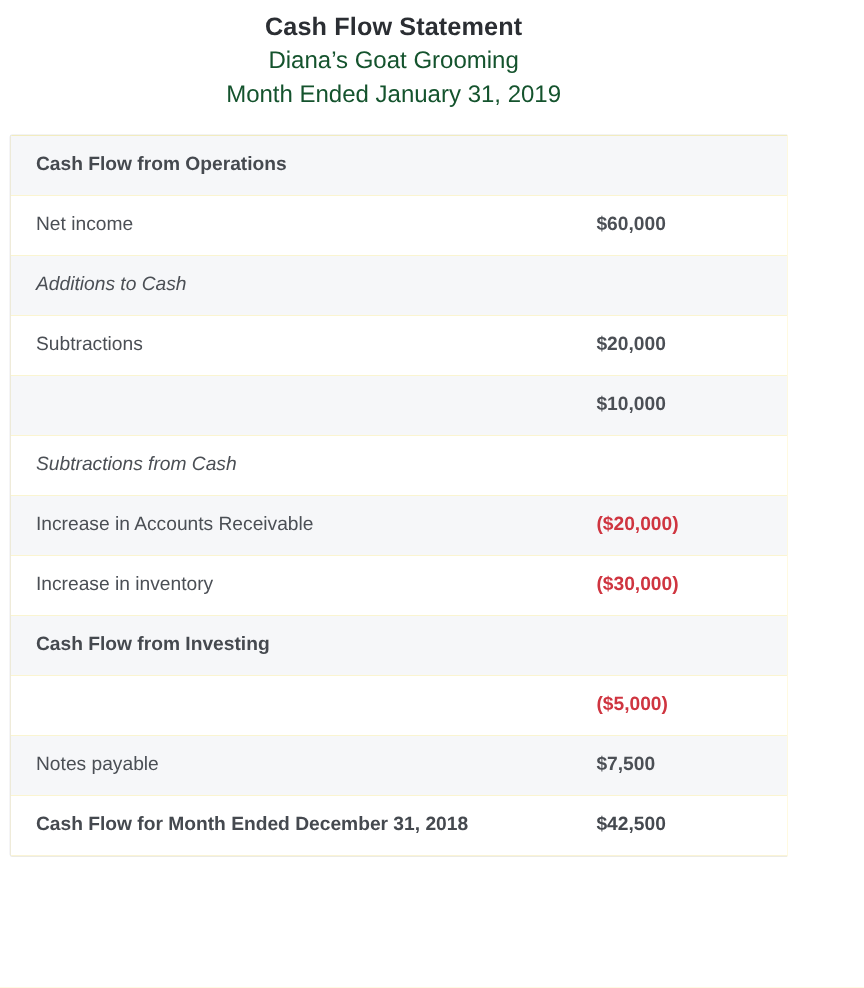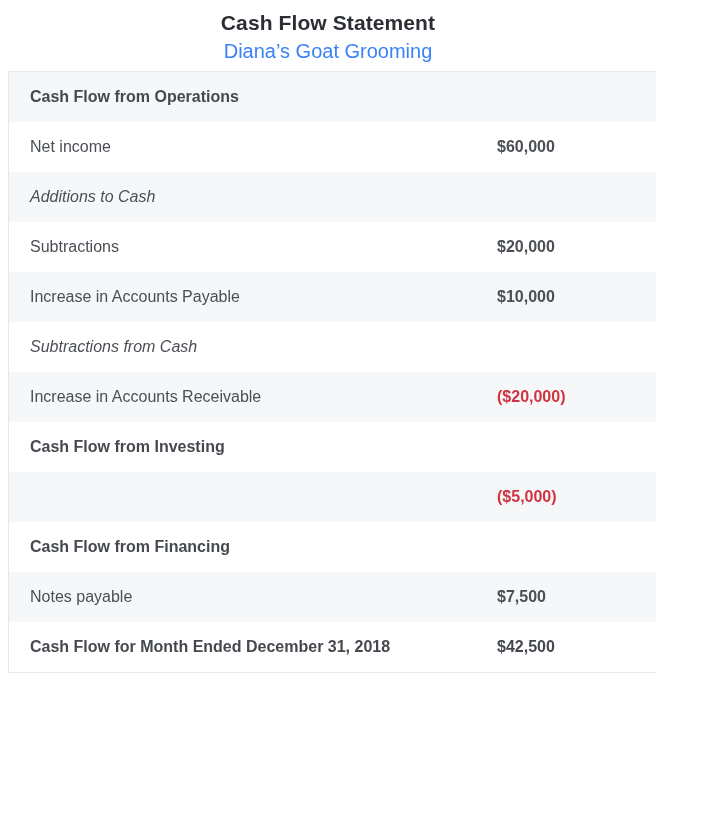--- a/index.html
+++ b/index.html
@@ -24,26 +24,26 @@
   .title {
     font-size: 21px;
     font-weight: bold;
     color: #2b2e33;
     line-height: 29px;
     letter-spacing: 0.1px;
   }
   .subtitle {
     font-size: 20px;
     font-weight: normal;
-    color: #3b82f6;
+    color: #14532d;
     line-height: 28px;
   }
   
   .statement {
-    margin: 6px auto 0 8px;
+    margin: 19px auto 0 8px;
     width: 705px;
     border: 1px solid #e6e7ea;
     border-radius: 2px;
     background: #fde047;
     box-sizing: border-box;
   }
   .row {
     position: relative;
     height: 50px;
     display: flex;
@@ -92,20 +92,21 @@
   }
 </style>
 </head>
 <body>
 
 <div class="page">
 
   <div class="header">
     <div class="title">Cash Flow Statement</div>
     <div class="subtitle">Diana’s Goat Grooming</div>
+    <div class="subtitle">Month Ended January 31, 2019</div>
   </div>
 
   <div class="statement">
 
     <div class="row section">
       <span class="label">Cash Flow from Operations</span>
       <span class="value"></span>
     </div>
 
     <div class="row">
@@ -117,49 +118,48 @@
       <span class="label">Additions to Cash</span>
       <span class="value"></span>
     </div>
 
     <div class="row">
       <span class="label">Subtractions</span>
       <span class="value">$20,000</span>
     </div>
 
     <div class="row">
-      <span class="label">Increase in Accounts Payable</span>
       <span class="value">$10,000</span>
     </div>
 
     <div class="row note">
       <span class="label">Subtractions from Cash</span>
       <span class="value"></span>
     </div>
 
     <div class="row">
       <span class="label">Increase in Accounts Receivable</span>
       <span class="value neg">($20,000)</span>
     </div>
 
+    <div class="row">
+      <span class="label">Increase in inventory</span>
+      <span class="value neg">($30,000)</span>
+    </div>
 
 
     <div class="row section">
       <span class="label">Cash Flow from Investing</span>
       <span class="value"></span>
     </div>
 
     <div class="row">
       <span class="value neg">($5,000)</span>
     </div>
 
-    <div class="row section">
-      <span class="label">Cash Flow from Financing</span>
-      <span class="value"></span>
-    </div>
 
     <div class="row">
       <span class="label">Notes payable</span>
       <span class="value">$7,500</span>
     </div>
 
     <div class="row grand">
       <span class="label">Cash Flow for Month Ended December 31, 2018</span>
       <span class="value">$42,500</span>
     </div>

